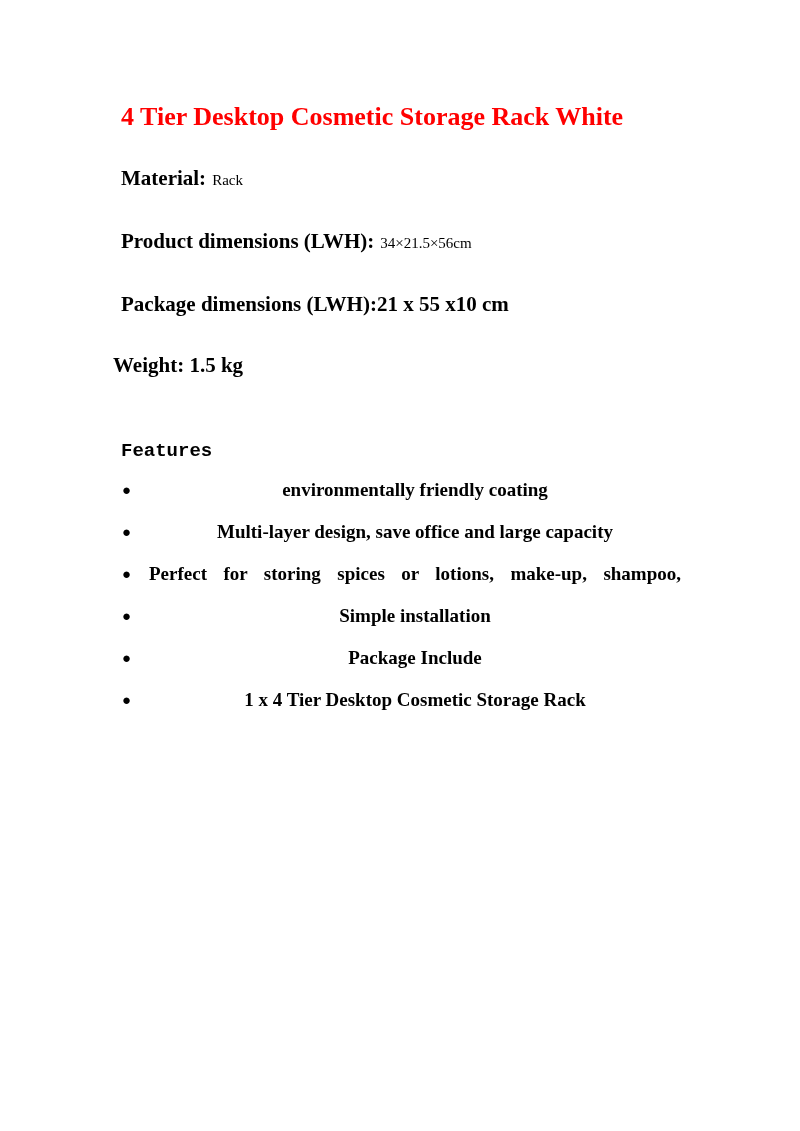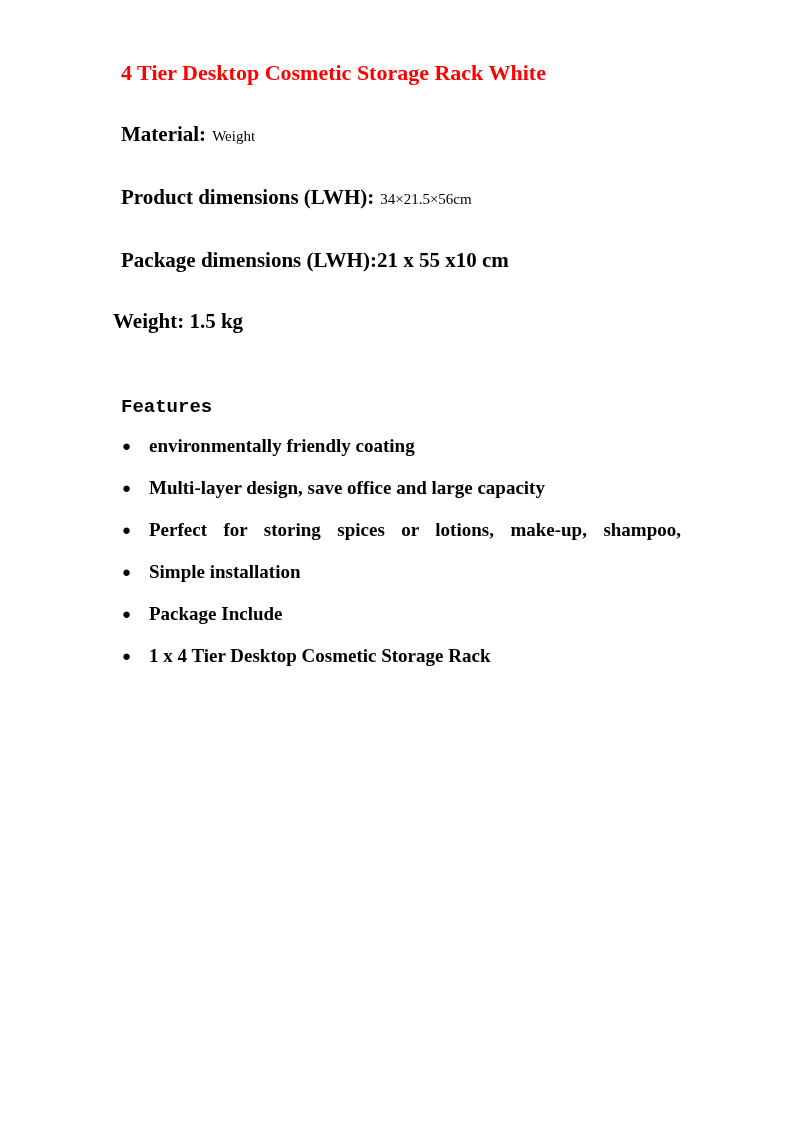--- a/index.html
+++ b/index.html
@@ -9,22 +9,22 @@
     width:800px; height:1131px;
     background:#ffffff;
     font-family:"Liberation Serif", serif;
     color:#000000;
     overflow:hidden;
   }
   .content {
     position:absolute; left:121px; top:0; width:560px;
   }
   .doc-title {
-    margin-top:60px;
-    font-size:22px; line-height:26px;
+    margin-top:104px;
+    font-size:26px; line-height:26px;
     font-weight:bold;
     color:#FF0000;
     white-space:nowrap;
   }
   .spec {
     margin-top:36px;
     font-size:21px; line-height:25px;
     font-weight:bold;
     white-space:nowrap;
   }
@@ -46,35 +46,35 @@
   .feature-item {
     position:relative;
     padding-left:28px;
     font-size:19px; line-height:42px;
     font-weight:bold;
   }
   .feature-item .bullet {
     position:absolute; left:1px; top:0;
     font-size:15px; line-height:42px;
   }
-  .feature-item .line { line-height:42px; }
+  .feature-item .line { line-height:42px;text-align:center; }
   .feature-item .jline {
     text-align:justify;
     text-align-last:justify;
   }
 </style>
 </head>
 <body>
 
 <div class="page">
   <div class="content">
 
     <h1 class="doc-title">4 Tier Desktop Cosmetic Storage Rack White</h1>
 
-    <p class="spec"><span>Material:</span><span class="value">Weight</span></p>
+    <p class="spec"><span>Material:</span><span class="value">Rack</span></p>
 
     <p class="spec"><span>Product dimensions (LWH):</span><span class="value">34×21.5×56cm</span></p>
 
     <p class="spec"><span>Package dimensions (LWH):21 x 55 x10 cm</span></p>
 
     <p class="spec spec-weight"><span>Weight: 1.5 kg</span></p>
 
     <h2 class="features-heading">Features</h2>
 
     <ul class="feature-list">

